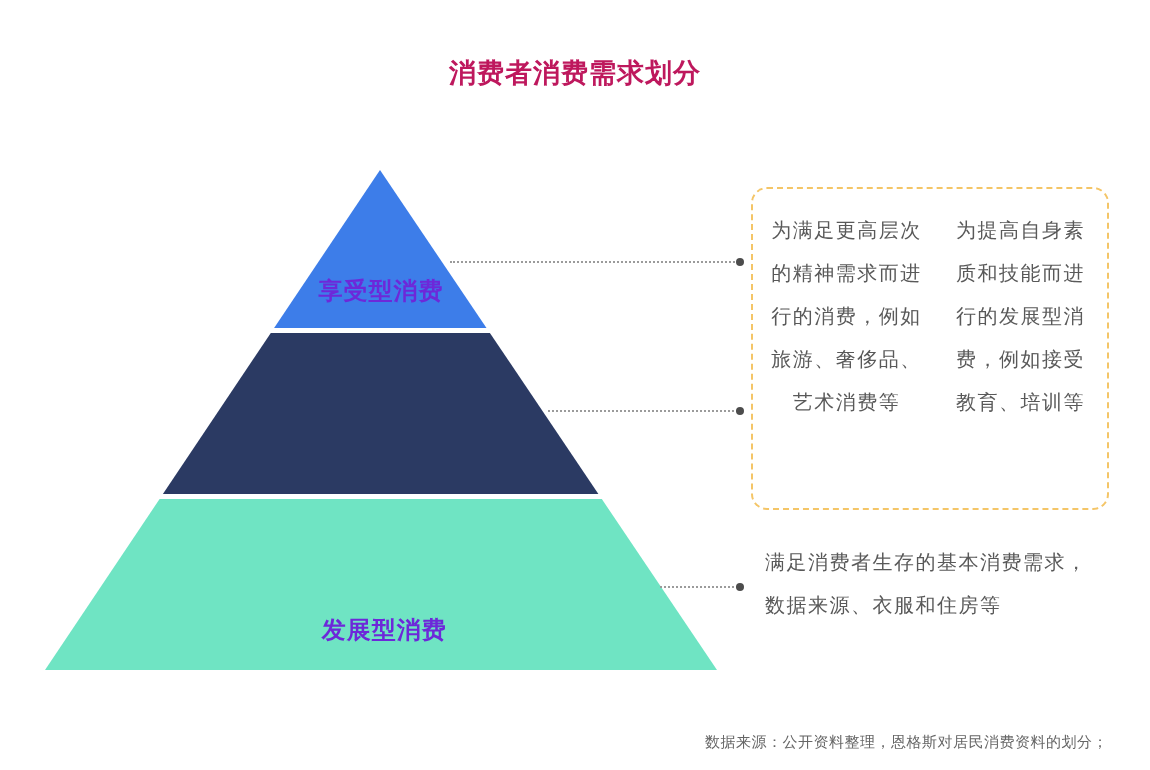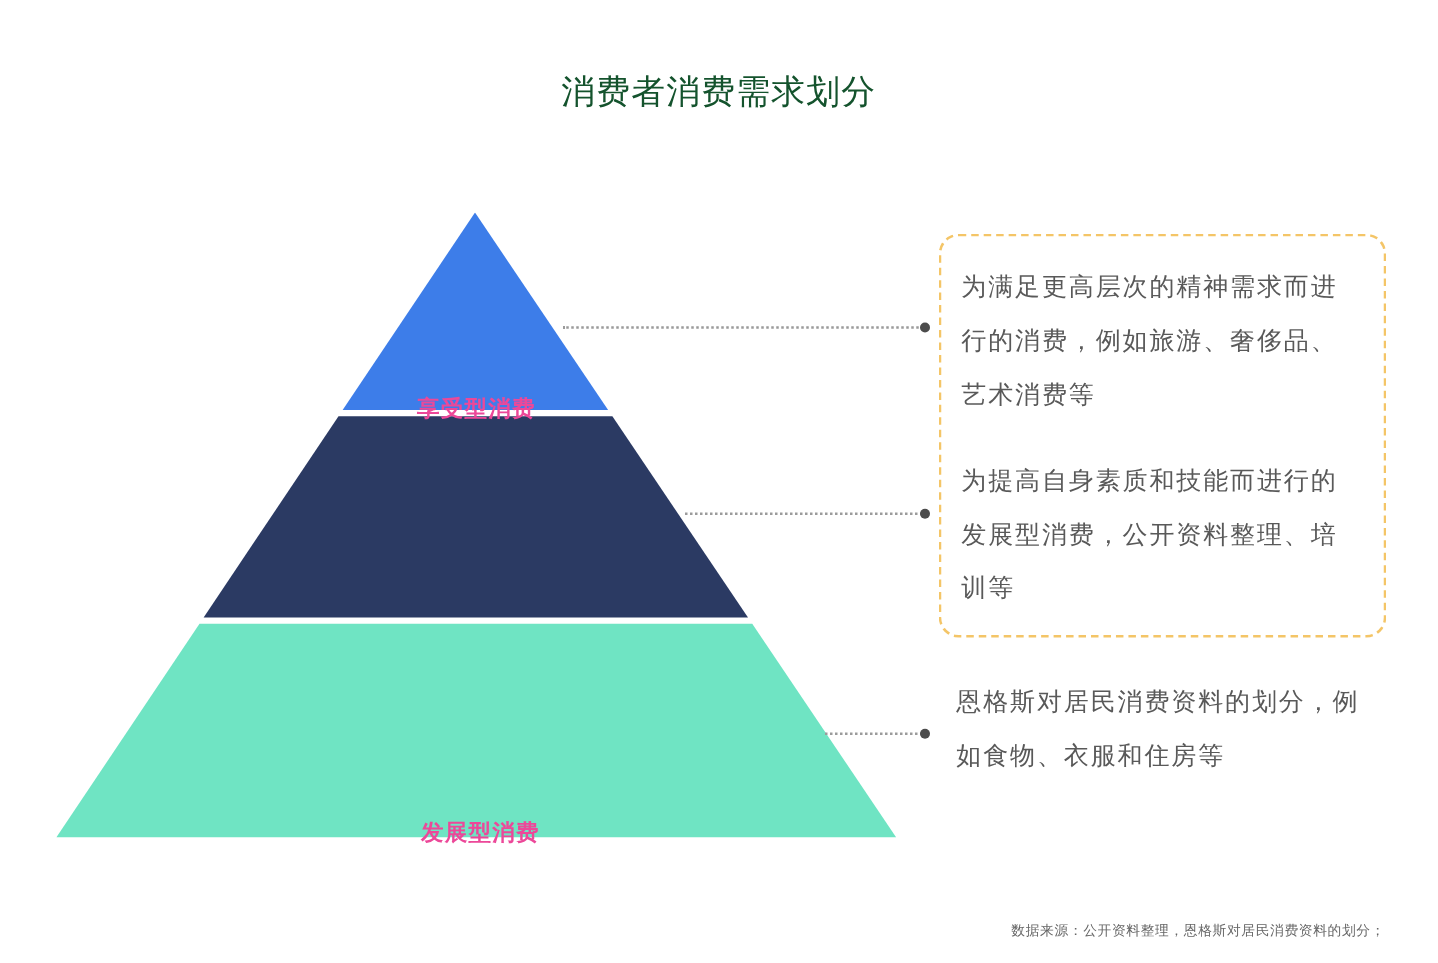--- a/index.html
+++ b/index.html
@@ -10,37 +10,36 @@
     position: relative;
     overflow: hidden;
   }
   .page { position: absolute; inset: 0; }
 
   .title {
     position: absolute;
     top: 55px; left: 0; width: 100%;
     text-align: center;
     font-size: 27px;
-    font-weight: normal;
-    color: #14532d;
+    font-weight: bold;
+    color: #be185d;
     letter-spacing: 1px;
   }
 
   .pyramid { position: absolute; left: 45px; top: 170px; width: 672px; height: 500px; }
   .pyramid svg { position: absolute; left: 0; top: 0; }
 
   .tier-label {
     position: absolute;
     transform: translate(-50%, -50%);
-    color: #ec4899;
+    color: #6d28d9;
     font-weight: bold;
-    font-size: 18px;
+    font-size: 24px;
     letter-spacing: 1px;
     white-space: nowrap;
-    margin-top: 36px;
   }
   .label-1 { left: 50%;   top: 121px; }
   .label-2 { left: 50.5%; top: 288px; }
   .label-3 { left: 50.5%; top: 460px; }
 
   .leader { position: absolute; height: 0; border-top: 2px dotted #9b9b9b; }
   .leader-1 { left: 450px; top: 261px; width: 292px; }
   .leader-2 { left: 548px; top: 410px; width: 194px; }
   .leader-3 { left: 660px; top: 586px; width: 82px; }
   .leader .dot {
@@ -52,41 +51,42 @@
   }
 
   .callout-box {
     position: absolute;
     left: 751px; top: 187px;
     width: 358px; height: 323px;
     border: 2px dashed #f4c567;
     border-radius: 16px;
     padding: 20px 16px 0 16px;
     display: flex;
-    flex-direction: column;
+    flex-direction: row;
     gap: 26px;
+    text-align: center;
   }
 
   .desc {
     font-size: 20px;
     line-height: 43px;
     letter-spacing: 1.5px;
     color: #595959;
   }
 
   .callout-3 {
     position: absolute;
     left: 765px; top: 541px;
     width: 330px;
   }
 
   .source {
     position: absolute;
     right: 42px; bottom: 18px;
-    font-size: 11px;
+    font-size: 15px;
     color: #666666;
     letter-spacing: 0.5px;
   }
 </style>
 </head>
 <body>
 
 <div class="page">
 
   <h1 class="title">消费者消费需求划分</h1>
@@ -106,20 +106,20 @@
   </div>
   <div class="leader leader-2" style="border-top-color: rgb(155, 155, 155);">
     <span class="dot" style="background-color: rgb(76, 76, 76);"></span>
   </div>
   <div class="leader leader-3" style="border-top-color: rgb(155, 155, 155);">
     <span class="dot" style="background-color: rgb(76, 76, 76);"></span>
   </div>
 
   <div class="callout-box" style="border-color: rgb(244, 197, 103);">
     <p class="desc">为满足更高层次的精神需求而进行的消费，例如旅游、奢侈品、艺术消费等</p>
-    <p class="desc">为提高自身素质和技能而进行的发展型消费，公开资料整理、培训等</p>
+    <p class="desc">为提高自身素质和技能而进行的发展型消费，例如接受教育、培训等</p>
   </div>
 
-  <p class="desc callout-3">恩格斯对居民消费资料的划分，例如食物、衣服和住房等</p>
+  <p class="desc callout-3">满足消费者生存的基本消费需求，数据来源、衣服和住房等</p>
 
   <p class="source">数据来源：公开资料整理，恩格斯对居民消费资料的划分；</p>
 
 </div>
 
 </body></html>

